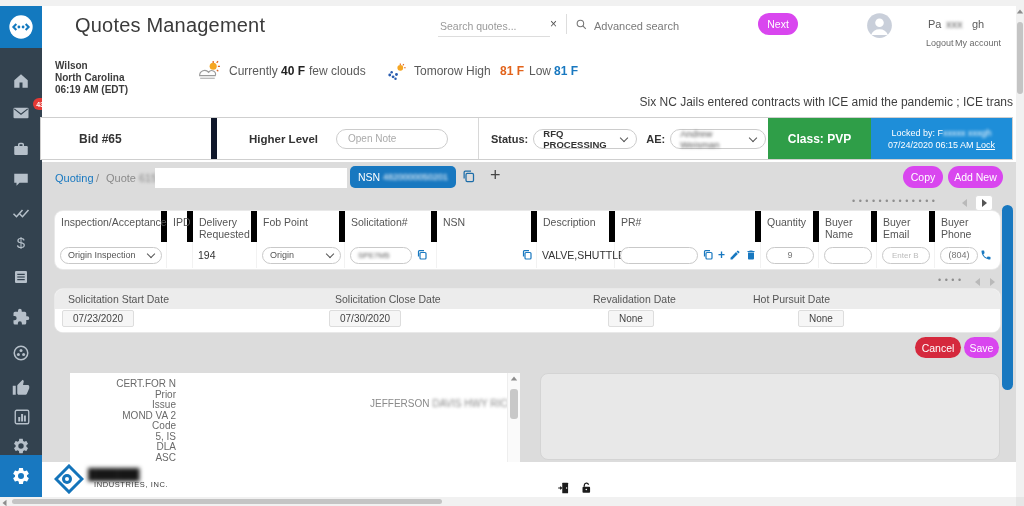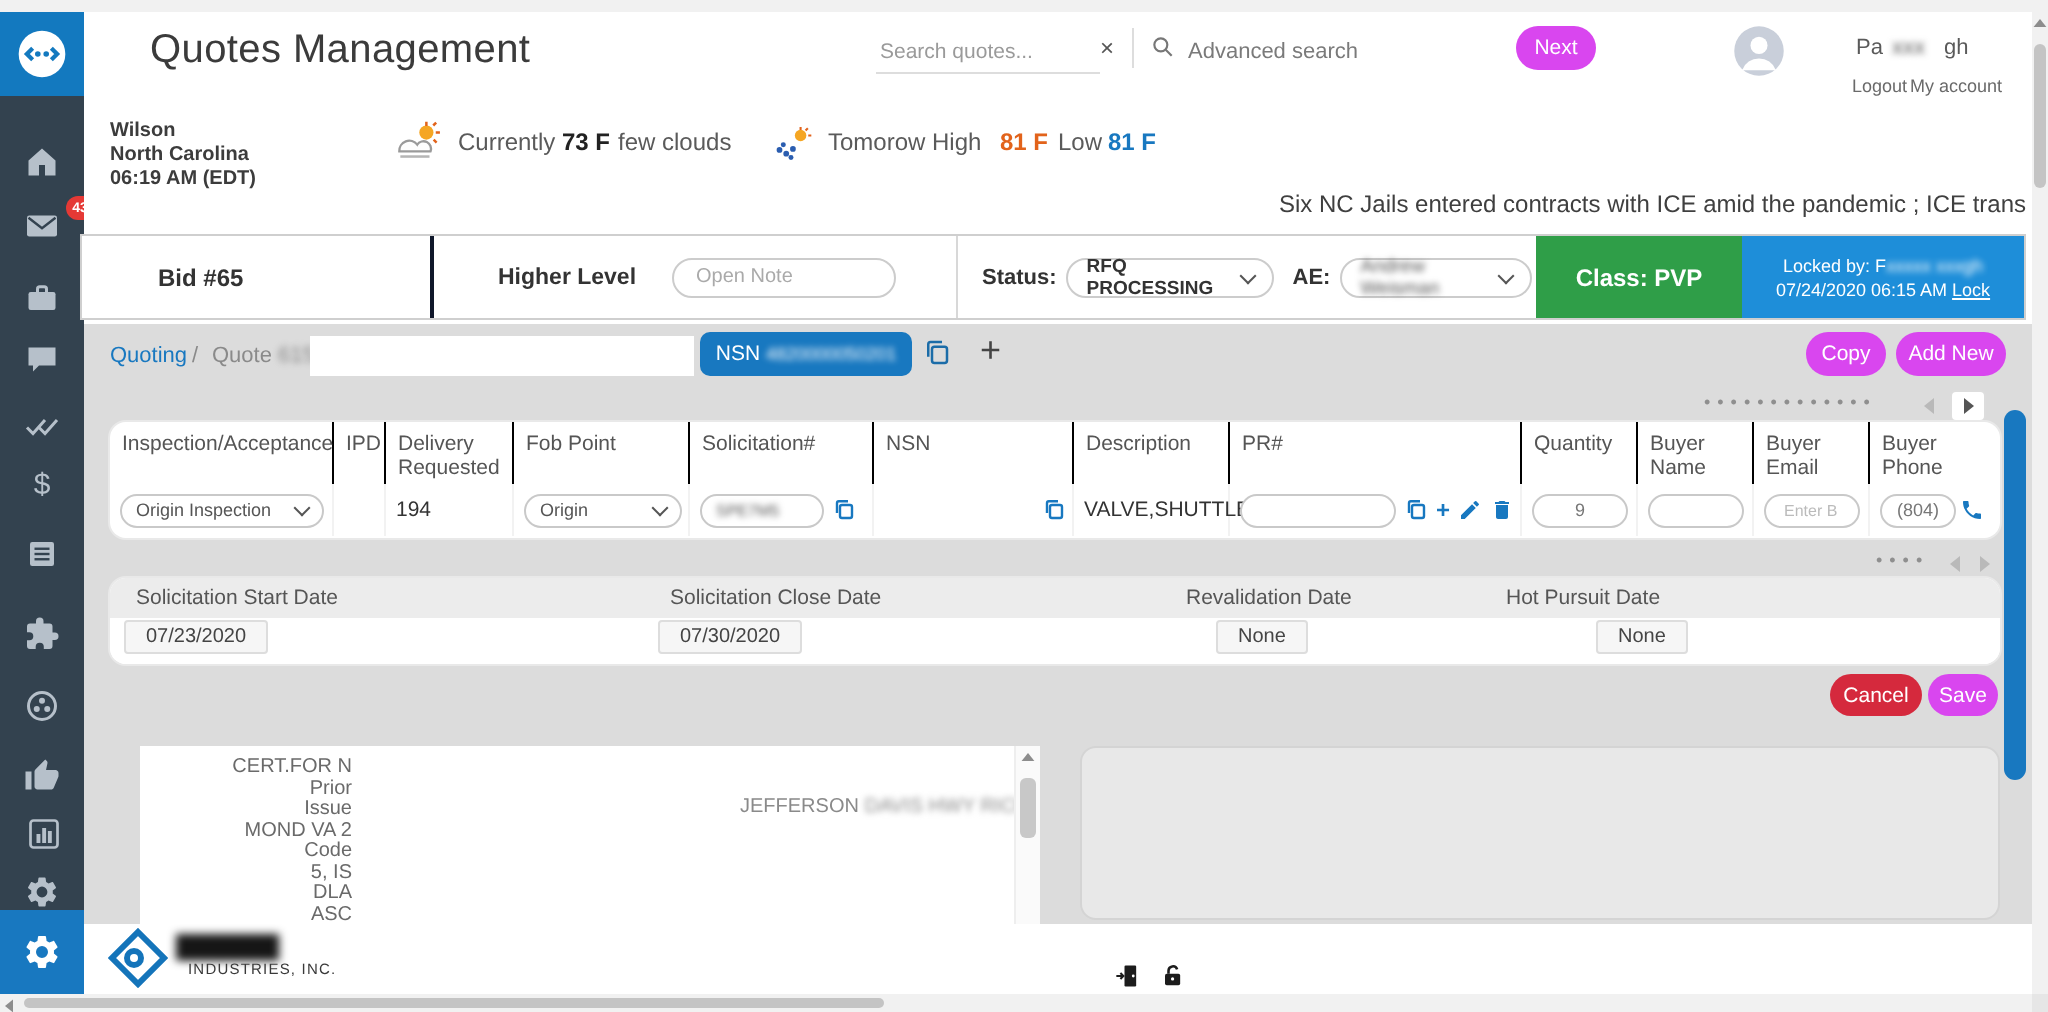--- a/index.html
+++ b/index.html
@@ -65,21 +65,21 @@
   .qinput{left:155px;top:168px;width:180px;height:20px;background:#fff;border:none;outline:none;font-family:inherit;font-size:11px;padding:0 6px;}
   .nsnchip{left:350px;top:166px;width:106px;height:22px;background:#1878c0;border-radius:5px;color:#fff;
            display:flex;align-items:center;justify-content:center;font-size:10.5px;}
   .copy-ic svg{display:block;}
   .dots{font-size:9px;letter-spacing:3.5px;color:#8f8f8f;}
   .pagebox{width:16px;height:14px;background:#fff;border:1px solid #ddd;border-radius:3px;display:flex;align-items:center;justify-content:center;}
   
   .tcard{left:55px;top:211px;width:945px;height:58px;background:#fff;border-radius:8px;box-shadow:0 0 0 1px #e9e9e9;}
   .trow{display:flex;}
   .hcell{font-size:10.5px;color:#555;line-height:12px;padding:5px 4px 3px 6px;box-sizing:border-box;
-         border-right:1px solid #000000;height:31px;display:flex;align-items:flex-start;}
+         border-right:6px solid #000000;height:31px;display:flex;align-items:flex-start;}
   .bcell{height:26px;display:flex;align-items:center;padding:0 3px 0 5px;box-sizing:border-box;border-right:1px solid #f2f2f2;}
   .rpill{border:1px solid #c9c9c9;border-radius:999px;background:#fff;height:17px;display:inline-flex;align-items:center;
          padding:0 7px;font-size:9px;color:#555;box-sizing:border-box;}
   .rpill input{border:none;outline:none;width:100%;font-size:9px;color:#777;background:transparent;font-family:inherit;}
   .rpill input::placeholder{color:#bbb;}
   .icbtn{color:#1878c0;margin-left:4px;flex:none;display:flex;align-items:center;}
   .icbtn svg{width:12px;height:12px;display:block;}
   
   .dcard{left:55px;top:289px;width:945px;height:43px;background:#fff;border-radius:8px;overflow:hidden;box-shadow:0 0 0 1px #e9e9e9;}
   .dhead{display:flex;background:#ececec;height:20px;}
@@ -233,21 +233,21 @@
 </div>
 <div class="abs" style="left:196px;top:59px">
   <svg viewBox="0 0 24 24" width="25" height="25">
       <circle cx="16.5" cy="7" r="3.4" fill="#f5a623"></circle>
       <path d="M16.5 1.8 v2 M21 7 h2 M19.8 3.6 l1.4-1.4 M20 10.4 l1.4 1.4" stroke="#e2631b" stroke-width="1.2"></path>
       <path d="M3.5 16 a4.8 4.8 0 0 1 8.6-3.2 a3.6 3.6 0 0 1 6.4 3.2 z" fill="#fdfdfd" stroke="#9a9a9a" stroke-width="1.1"></path>
       <line x1="4" y1="18.5" x2="18" y2="18.5" stroke="#b5b5b5" stroke-width="1.2"></line>
     </svg>
 </div>
 <span class="abs wtxt" style="left:229px;top:64px">Currently</span>
-<span class="abs wtxt" style="left:281px;top:64px;font-weight:bold;color:#222">73 F</span>
+<span class="abs wtxt" style="left:281px;top:64px;font-weight:bold;color:#222">40 F</span>
 <span class="abs wtxt" style="left:309px;top:64px">few clouds</span>
 <div class="abs" style="left:384px;top:62px">
   <svg viewBox="0 0 24 24" width="23" height="23">
       <circle cx="17" cy="6" r="3" fill="#f5a623"></circle>
       <path d="M17 1.5 v1.6 M21 6 h1.6 M19.6 3.4 l1.2-1.2" stroke="#e2631b" stroke-width="1.1"></path>
       <g fill="#2a5db0">
         <circle cx="6" cy="13.5" r="1.5"></circle>
         <circle cx="9.5" cy="15.5" r="1.5"></circle>
         <circle cx="13" cy="13" r="1.5"></circle>
         <circle cx="8" cy="10.8" r="1.3"></circle>
@@ -255,21 +255,21 @@
       </g>
     </svg>
 </div>
 <span class="abs wtxt" style="left:414px;top:64px">Tomorow High</span>
 <span class="abs wtxt" style="left:500px;top:64px;font-weight:bold;color:#e2631b">81 F</span>
 <span class="abs wtxt" style="left:529px;top:64px">Low</span>
 <span class="abs wtxt" style="left:554px;top:64px;font-weight:bold;color:#1878c0">81 F</span>
 <div class="abs ticker nowrap">Six NC Jails entered contracts with ICE amid the pandemic ; ICE trans</div>
 
 <div class="abs bidcard">
-  <div class="bidsec" style="width:176px;border-right:2px solid #0f172a;padding-left:38px;font-size:12px;color:#333;font-weight:bold;">
+  <div class="bidsec" style="width:176px;border-right:6px solid #0f172a;padding-left:38px;font-size:12px;color:#333;font-weight:bold;">
     <span>Bid #65</span>
   </div>
   <div class="bidsec" style="width:262px;border-right:1px solid #d8d8d8;padding-left:32px;">
     <span style="font-size:11.5px;font-weight:bold;color:#333;margin-right:18px;">Higher Level</span>
     <span class="pillin" style="width:112px">
       <input placeholder="Open Note" style="">
     </span>
   </div>
   <div class="bidsec" style="width:289px;padding-left:12px;">
     <span style="font-size:11px;font-weight:bold;color:#333;margin-right:5px;">Status:</span>

